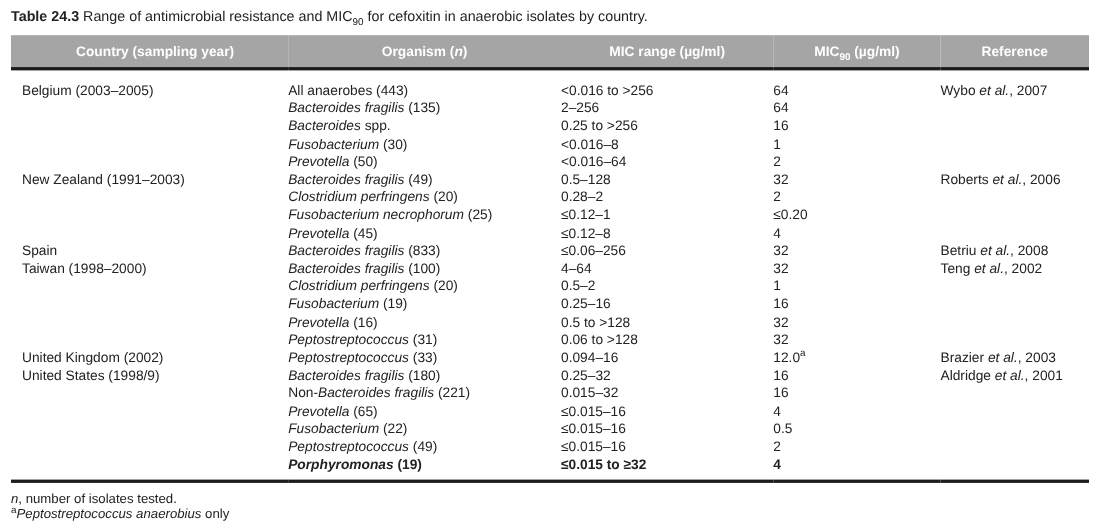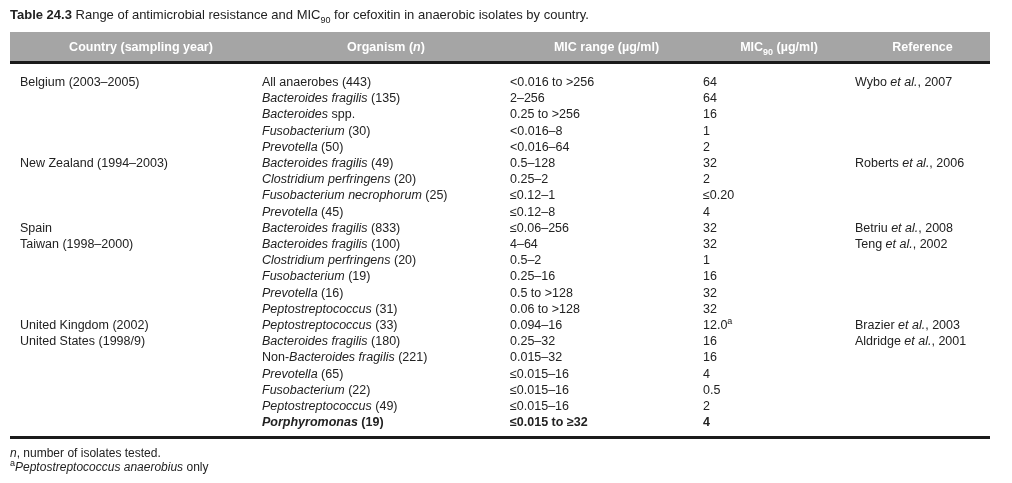--- a/index.html
+++ b/index.html
@@ -95,30 +95,30 @@
           <td></td>
         </tr>
         <tr>
           <td></td>
           <td><i>Prevotella</i> (50)</td>
           <td>&lt;0.016–64</td>
           <td>2</td>
           <td></td>
         </tr>
         <tr>
-          <td>New Zealand (1994–2003)</td>
+          <td>New Zealand (1991–2003)</td>
           <td><i>Bacteroides fragilis</i> (49)</td>
           <td>0.5–128</td>
           <td>32</td>
           <td>Roberts <i>et al.</i>, 2006</td>
         </tr>
         <tr>
           <td></td>
           <td><i>Clostridium perfringens</i> (20)</td>
-          <td>0.25–2</td>
+          <td>0.28–2</td>
           <td>2</td>
           <td></td>
         </tr>
         <tr>
           <td></td>
           <td><i>Fusobacterium necrophorum</i> (25)</td>
           <td>≤0.12–1</td>
           <td>≤0.20</td>
           <td></td>
         </tr>

